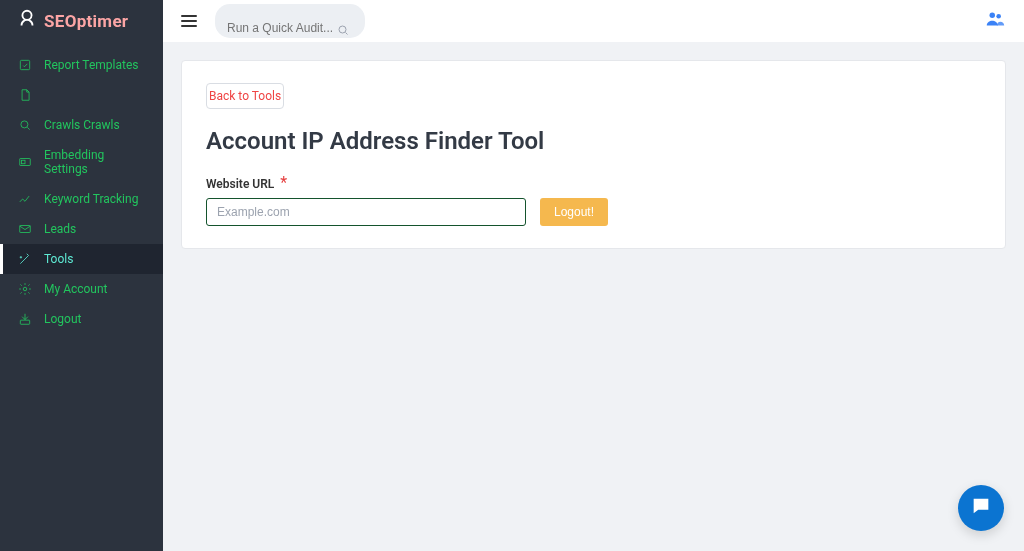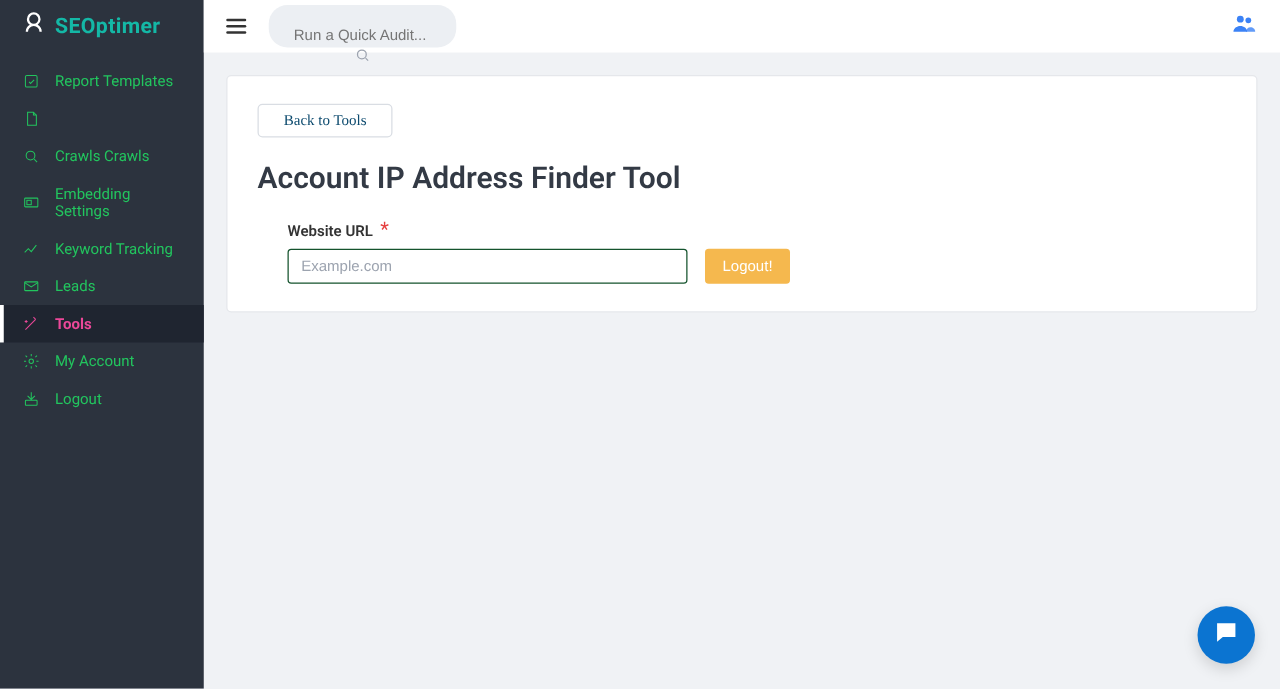--- a/index.html
+++ b/index.html
@@ -1,38 +1,38 @@
 <!DOCTYPE html>
 <html><head>
   <meta charset="utf-8">
   <style>
     * { margin:0; padding:0; box-sizing:border-box; }
     body { font-family:-apple-system,BlinkMacSystemFont,"Segoe UI",Roboto,sans-serif; background:#f0f2f5; width:1024px; height:551px; overflow:hidden; position:relative; }
     .sidebar { position:absolute; left:0; top:0; width:163px; height:551px; background:#2c333e; color:#9ca3af; }
     .logo { height:42px; display:flex; align-items:center; padding-left:16px; gap:6px; }
     .logo-icon svg { width:22px; height:22px; }
-    .logo-text { color:#14b8a6; font-weight:700; font-size:17px; letter-spacing:.3px; }
+    .logo-text { color:#fca5a5; font-weight:700; font-size:17px; letter-spacing:.3px; }
     .nav { list-style:none; padding-top:8px; }
     .nav-item { display:flex; align-items:center; padding:8px 16px 8px 18px; gap:12px; cursor:pointer; font-size:12px; color:#22c55e; }
-    .nav-item.active { background:#1f2530; color:#ec4899; border-left:3px solid #fff; padding-left:15px; font-weight:700; }
+    .nav-item.active { background:#1f2530; color:#5eead4; border-left:3px solid #fff; padding-left:15px; font-weight:400; }
     .nav-item .ico { width:14px; height:14px; flex:0 0 14px; display:flex; align-items:center; justify-content:center; }
     .nav-item .ico svg { width:14px; height:14px; stroke:currentColor; fill:none; stroke-width:1.4; }
     .topbar { position:absolute; left:163px; top:0; right:0; height:42px; background:#fff; display:flex; align-items:center; padding:0 18px; gap:18px; }
     .burger { display:flex; flex-direction:column; gap:3px; cursor:pointer; }
     .burger span { width:16px; height:2px; background:#333; border-radius:1px; }
-    .search { background:#eceff3; border-radius:15px; height:28px; width:150px; display:flex; align-items:center; padding:17px 12px;flex-direction:column; }
+    .search { background:#eceff3; border-radius:15px; height:28px; width:150px; display:flex; align-items:flex-start; padding:17px 12px; }
     .search input { border:none; background:transparent; outline:none; font-size:12px; color:#6b7280; width:110px; }
     .search-ico { color:#9ca3af; }
     .topbar-right { margin-left:auto; }
     .users-icon { color:#3b82f6; cursor:pointer; }
     .content { position:absolute; left:163px; top:42px; right:0; bottom:0; padding:18px; }
     .card { background:#fff; border-radius:4px; padding:22px 24px; border:1px solid #e5e7eb; }
-    .back-link { display:inline-block; border:1px solid #d9dde3; border-radius:4px; padding:5px 20px; font-size:12px; color:#0c4a6e; background:#fff; cursor:pointer; text-decoration:none;font-family:Liberation Serif, serif; }
+    .back-link { display:inline-block; border:1px solid #d9dde3; border-radius:4px; padding:5px 2px; font-size:12px; color:#ef4444; background:#fff; cursor:pointer; text-decoration:none; }
     .page-title { font-size:24px; color:#333a45; margin-top:18px; font-weight:600; }
-    .form-row { margin-top:18px;margin-left:24px; }
+    .form-row { margin-top:18px; }
     .field-label { font-size:12px; font-weight:600; color:#333; }
     .req { color:#e53e3e; margin-left:2px; }
     .input-row { display:flex; gap:14px; margin-top:6px; align-items:center; }
     .url-input { width:320px; height:28px; border:1px solid #14532d; border-radius:3px; padding:0 10px; font-size:12px; outline:none; color:#333; }
     .url-input::placeholder { color:#9ca3af; }
     .check-btn { background:#f5b84e; color:#fff; border:none; border-radius:3px; height:28px; padding:0 14px; font-size:12px; cursor:pointer; }
     .chat-bubble { position:absolute; right:20px; bottom:20px; width:46px; height:46px; border-radius:50%; background:#0b74d1; display:flex; align-items:center; justify-content:center; cursor:pointer; box-shadow:0 4px 12px rgba(0,0,0,.15); }
     .chat-bubble svg { width:22px; height:22px; fill:#fff; }
   </style>
 </head>

